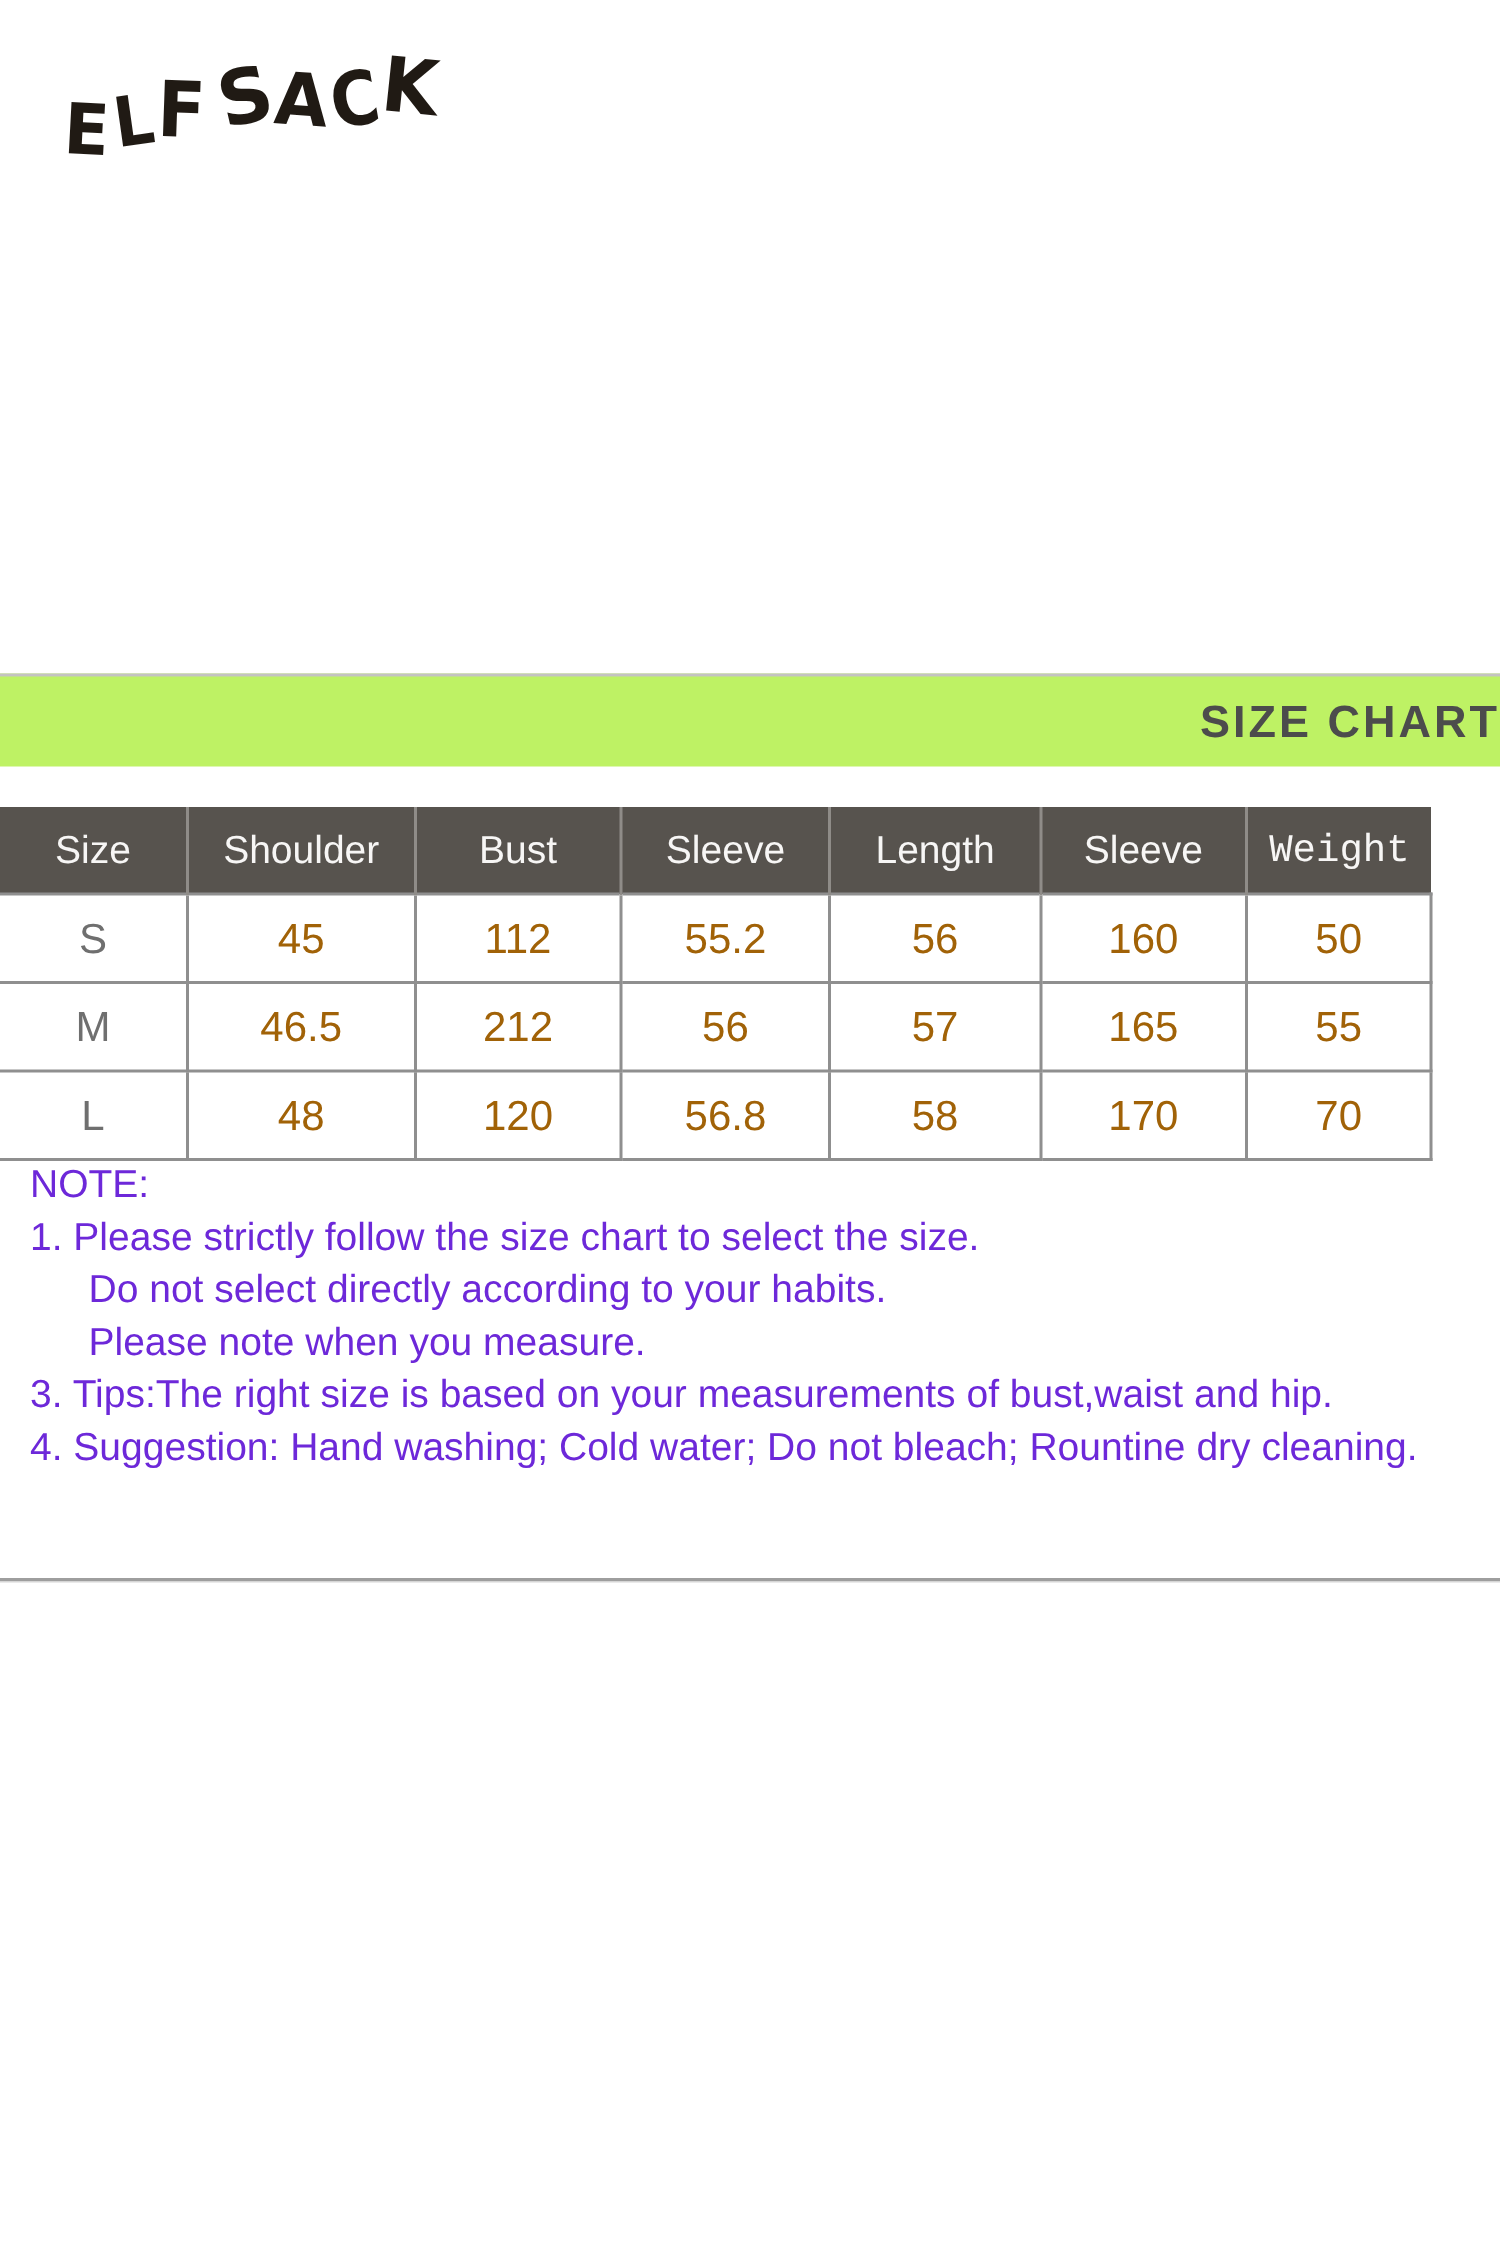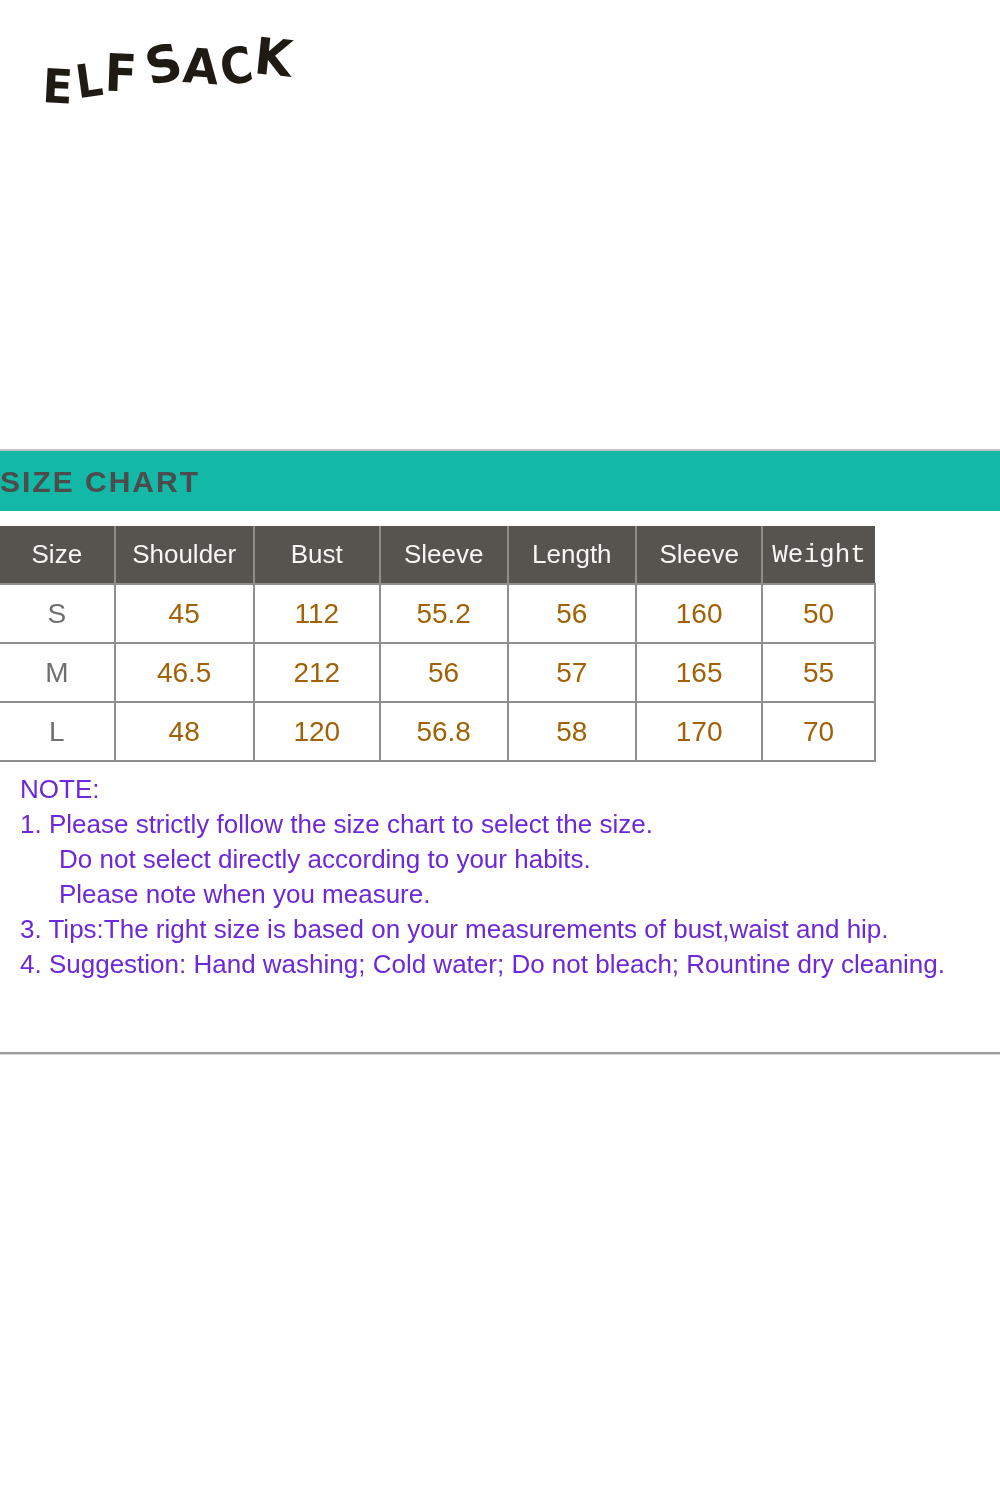--- a/index.html
+++ b/index.html
@@ -34,39 +34,39 @@
   .logo .ch:nth-child(6) { transform: rotate(8deg)  translateY(-4px) scale(1.00,1.05); }
   .logo .ch:nth-child(7) { transform: rotate(-6deg) translateY(-2px) scale(0.95,1.08); }
   .logo .ch:nth-child(8) { transform: rotate(10deg) translateY(-8px) scale(1.05,1.10); }
 
   
   .chart-band {
     position: absolute;
     left: 0; right: 0;
     top: 449px;
     height: 60px;
-    background: #14b8a6;
+    background: #bef264;
     border-top: 2px solid #c4c3c1;
-    text-align: left;
+    text-align: right;
   }
   .chart-band h1 {
     margin: 0;
     line-height: 62px;
     font-size: 30px;
     font-weight: bold;
     letter-spacing: 2px;
     color: #4c4c4c;
   }
 
   
   table.size-table {
     position: absolute;
     left: 0;
-    top: 526px;
-    width: 876px;
+    top: 538px;
+    width: 955px;
     border-collapse: collapse;
     table-layout: fixed;
     border-radius: 15px;
   }
   table.size-table th {
     background: #57534e;
     color: #f7f6f5;
     font-weight: normal;
     font-size: 26px;
     height: 57px;

